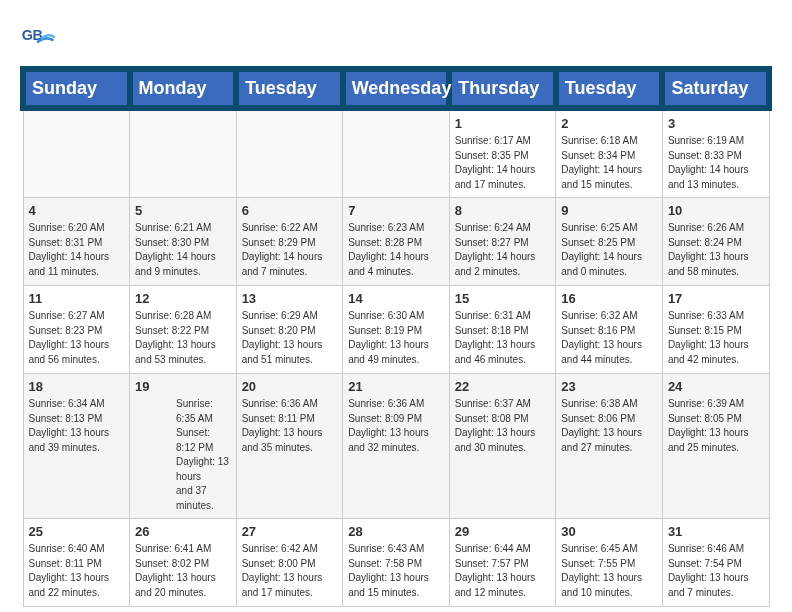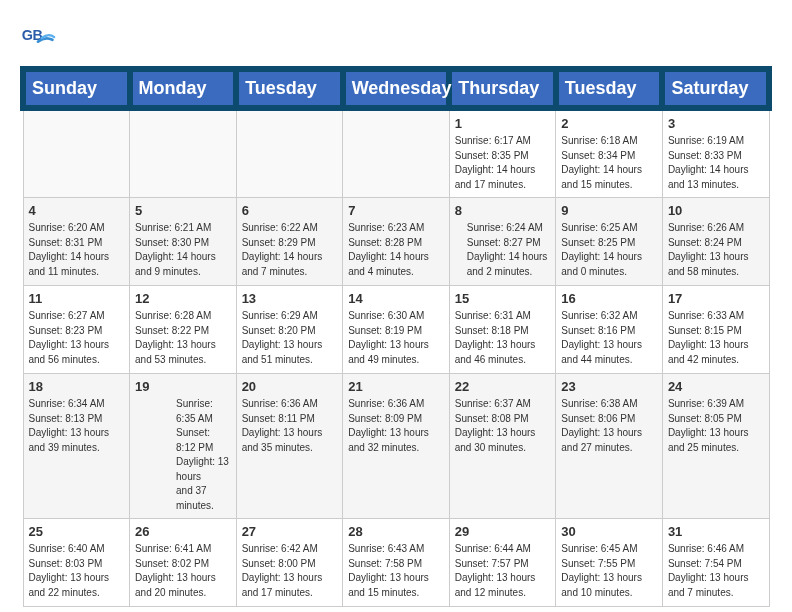--- a/index.html
+++ b/index.html
@@ -171,21 +171,21 @@
         </td>
         <td>
           <span class="day-num">7</span>
           <div class="day-info" style="white-space: pre-line;">Sunrise: 6:23 AM
 Sunset: 8:28 PM
 Daylight: 14 hours
 and 4 minutes.</div>
         </td>
         <td>
           <span class="day-num">8</span>
-          <div class="day-info" style="white-space: pre-line; margin-left: 12px;">Sunrise: 6:24 AM
+          <div class="day-info" style="white-space: pre-line;">Sunrise: 6:24 AM
 Sunset: 8:27 PM
 Daylight: 14 hours
 and 2 minutes.</div>
         </td>
         <td>
           <span class="day-num">9</span>
           <div class="day-info" style="white-space: pre-line;">Sunrise: 6:25 AM
 Sunset: 8:25 PM
 Daylight: 14 hours
 and 0 minutes.</div>
@@ -297,21 +297,21 @@
           <div class="day-info" style="white-space: pre-line;">Sunrise: 6:39 AM
 Sunset: 8:05 PM
 Daylight: 13 hours
 and 25 minutes.</div>
         </td>
       </tr>
       <tr>
         <td>
           <span class="day-num">25</span>
           <div class="day-info" style="white-space: pre-line;">Sunrise: 6:40 AM
-Sunset: 8:03 PM
+Sunset: 8:11 PM
 Daylight: 13 hours
 and 22 minutes.</div>
         </td>
         <td>
           <span class="day-num">26</span>
           <div class="day-info" style="white-space: pre-line;">Sunrise: 6:41 AM
 Sunset: 8:02 PM
 Daylight: 13 hours
 and 20 minutes.</div>
         </td>

